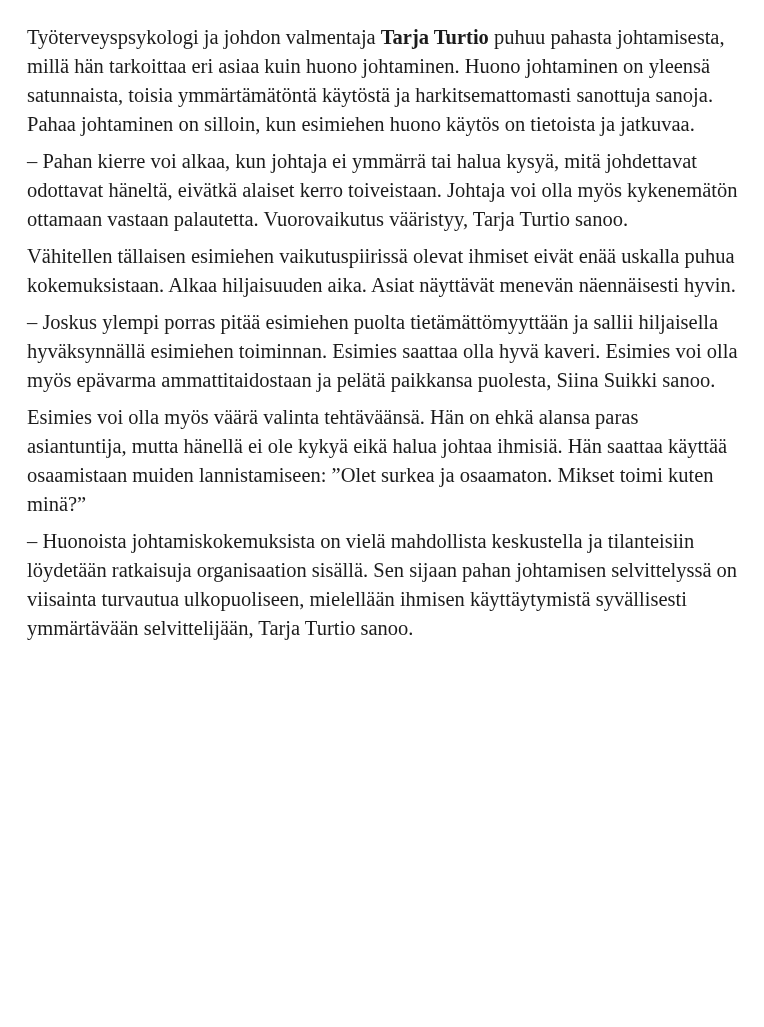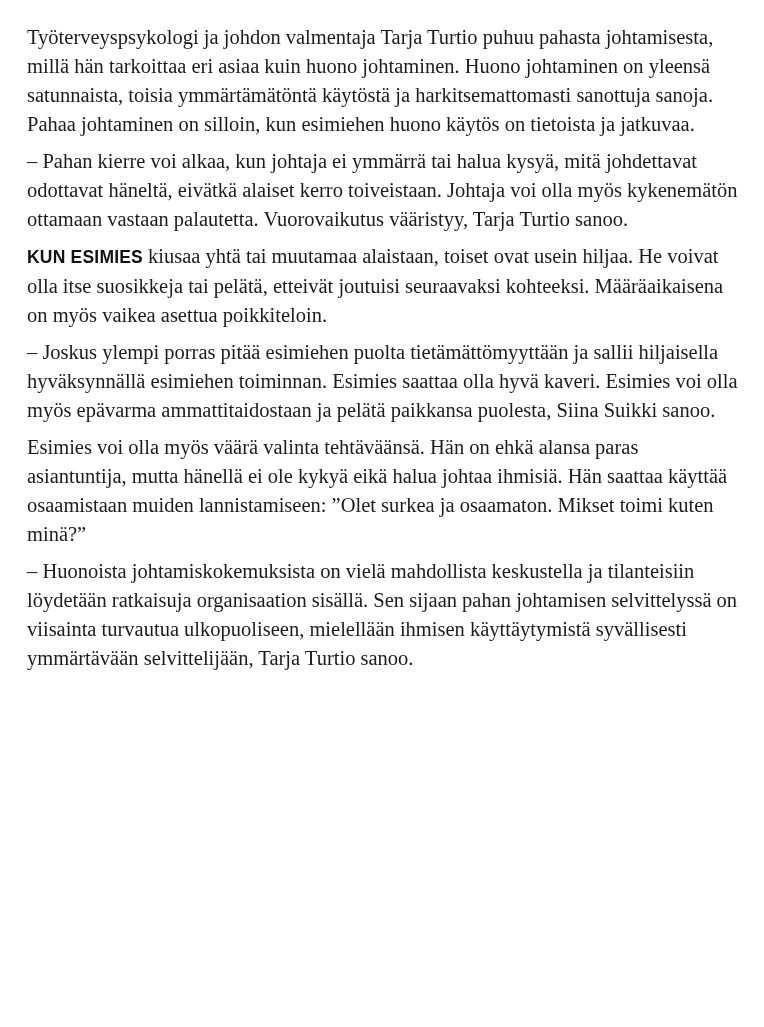--- a/index.html
+++ b/index.html
@@ -23,33 +23,33 @@
     font-size: 20.5px;
     line-height: 29px;
     color: #1b1b1b;
     text-align: left;
   }
   .seg-body {
     font-family: "Liberation Serif", serif;
   }
   .seg-bold {
     font-family: "Liberation Serif", serif;
-    font-weight: 400;
+    font-weight: 700;
   }
   .seg-lead {
     font-family: "Liberation Sans", sans-serif;
     font-weight: 700;
     font-size: 17.5px;
     letter-spacing: 0.2px;
     color: #111111;
   }
 </style>
 </head>
 <body>
 
 <div class="article">
     <p class="para"><span class="seg-body">Työterveyspsykologi ja johdon valmentaja </span><span class="seg-bold">Tarja Turtio</span><span class="seg-body"> puhuu pahasta johtamisesta, millä hän tarkoittaa eri asiaa kuin huono johtaminen. Huono johtaminen on yleensä satunnaista, toisia ymmärtämätöntä käytöstä ja harkitsemattomasti sanottuja sanoja. Pahaa johtaminen on silloin, kun esimiehen huono käytös on tietoista ja jatkuvaa.</span></p>
     <p class="para"><span class="seg-body">– Pahan kierre voi alkaa, kun johtaja ei ymmärrä tai halua kysyä, mitä johdettavat odottavat häneltä, eivätkä alaiset kerro toiveistaan. Johtaja voi olla myös kykenemätön ottamaan vastaan palautetta. Vuorovaikutus vääristyy, Tarja Turtio sanoo.</span></p>
-    <p class="para"><span class="seg-lead">KUN ESIMIES</span><span class="seg-body"> kiusaa yhtä tai muutamaa alaistaan, toiset ovat usein hiljaa. He voivat olla itse suosikkeja tai pelätä, etteivät joutuisi seuraavaksi kohteeksi. Määräaikaisena on myös vaikea asettua poikkiteloin.</span></p>
+    <p class="para"><span class="seg-body">Vähitellen tällaisen esimiehen vaikutuspiirissä olevat ihmiset eivät enää uskalla puhua kokemuksistaan. Alkaa hiljaisuuden aika. Asiat näyttävät menevän näennäisesti hyvin.</span></p>
     <p class="para"><span class="seg-body">– Joskus ylempi porras pitää esimiehen puolta tietämättömyyttään ja sallii hiljaisella hyväksynnällä esimiehen toiminnan. Esimies saattaa olla hyvä kaveri. Esimies voi olla myös epävarma ammattitaidostaan ja pelätä paikkansa puolesta, Siina Suikki sanoo.</span></p>
     <p class="para"><span class="seg-body">Esimies voi olla myös väärä valinta tehtäväänsä. Hän on ehkä alansa paras asiantuntija, mutta hänellä ei ole kykyä eikä halua johtaa ihmisiä. Hän saattaa käyttää osaamistaan muiden lannistamiseen: ”Olet surkea ja osaamaton. Mikset toimi kuten minä?”</span></p>
     <p class="para"><span class="seg-body">– Huonoista johtamiskokemuksista on vielä mahdollista keskustella ja tilanteisiin löydetään ratkaisuja organisaation sisällä. Sen sijaan pahan johtamisen selvittelyssä on viisainta turvautua ulkopuoliseen, mielellään ihmisen käyttäytymistä syvällisesti ymmärtävään selvittelijään, Tarja Turtio sanoo.</span></p>
   </div>
 
 </body></html>

